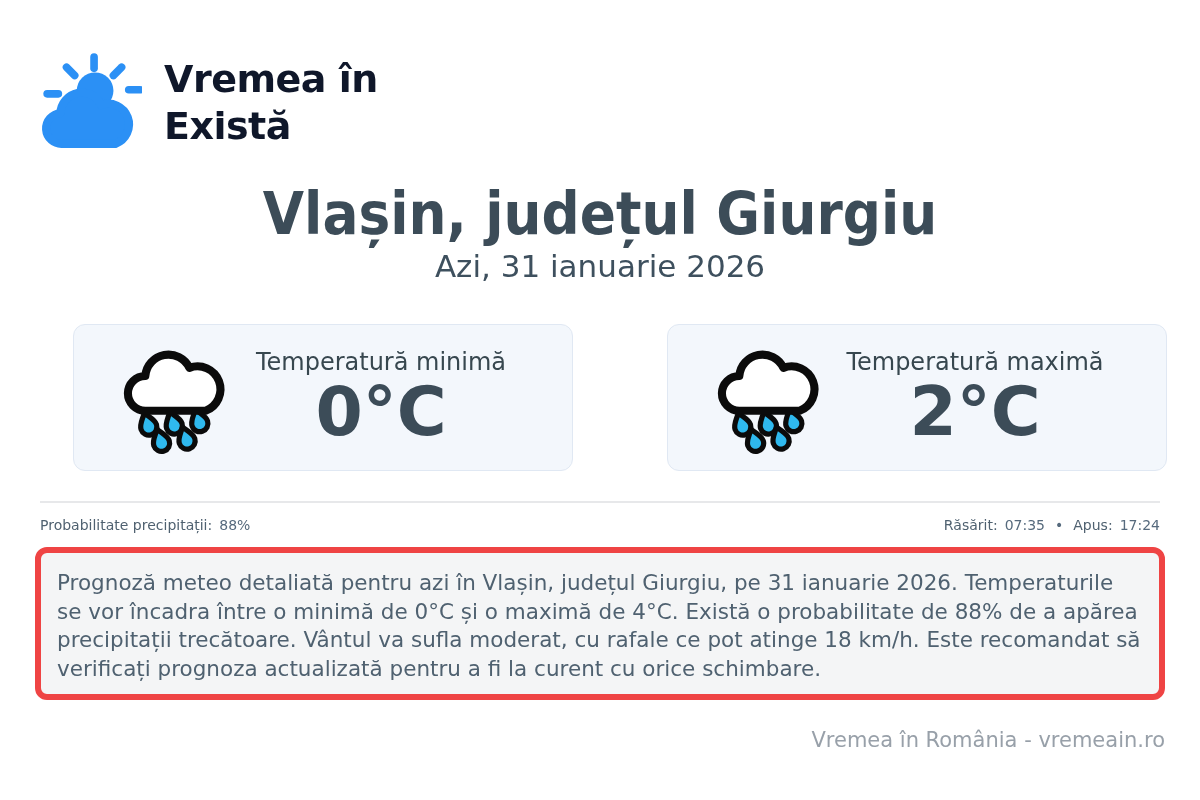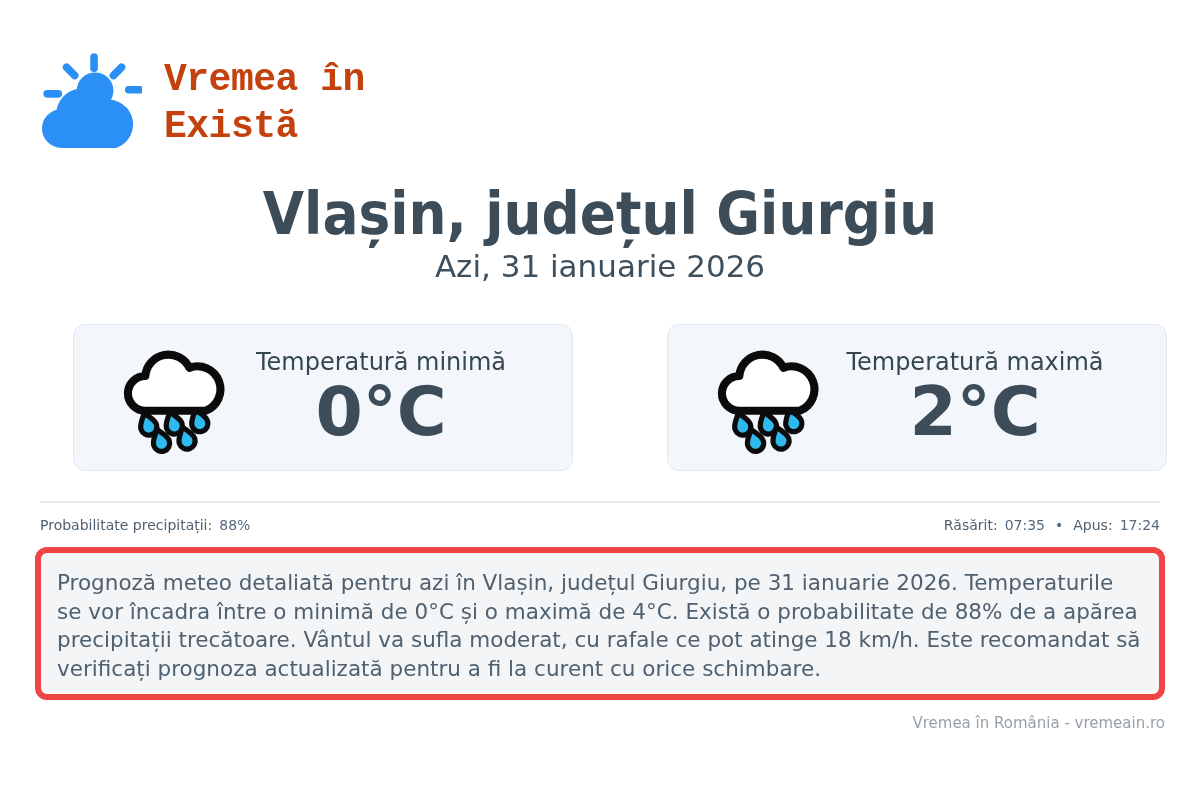--- a/index.html
+++ b/index.html
@@ -14,21 +14,21 @@
   .page { width: 1200px; height: 800px; position: relative; }
 
   
   .logo-row {
     display: flex; align-items: center; gap: 22px;
     padding: 52px 0 0 40px;
   }
   .logo-icon { width: 102px; height: 102px; flex: 0 0 auto; }
   .logo-text {
     font-size: 38px; font-weight: 700; line-height: 1.24;
-    color: #c2410c; letter-spacing: -0.5px; font-family: Liberation Mono, monospace;
+    color: #0f172a; letter-spacing: -0.5px;
   }
 
   
   .title {
     margin-top: 26px;
     text-align: center;
     font-size: 58px; font-weight: 700;
     color: #3c4c58;
     transform: scaleX(0.92);
     transform-origin: 50% 50%;
@@ -85,23 +85,23 @@
     padding: 16px 16px;
     overflow: visible;
   }
   .desc-text {
     font-size: 21.5px; line-height: 28.5px;
     color: #4f6170;
   }
 
   
   .footer {
-    margin: 14px 35px 0 0;
+    margin: 28px 35px 0 0;
     text-align: right;
-    font-size: 15px;
+    font-size: 21px;
     color: #98a0a9;
   }
 </style>
 </head>
 <body>
 
 <div class="page">
 
   <div class="logo-row">
     <svg class="logo-icon" viewBox="0 0 100 100" aria-hidden="true">

